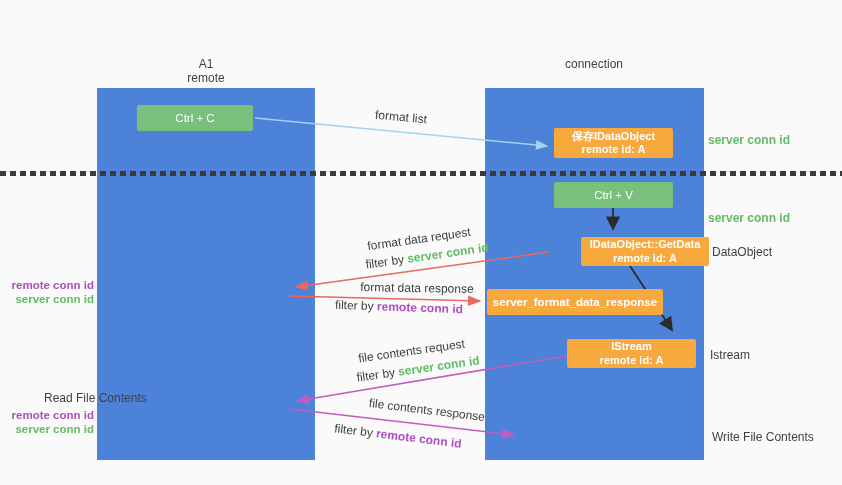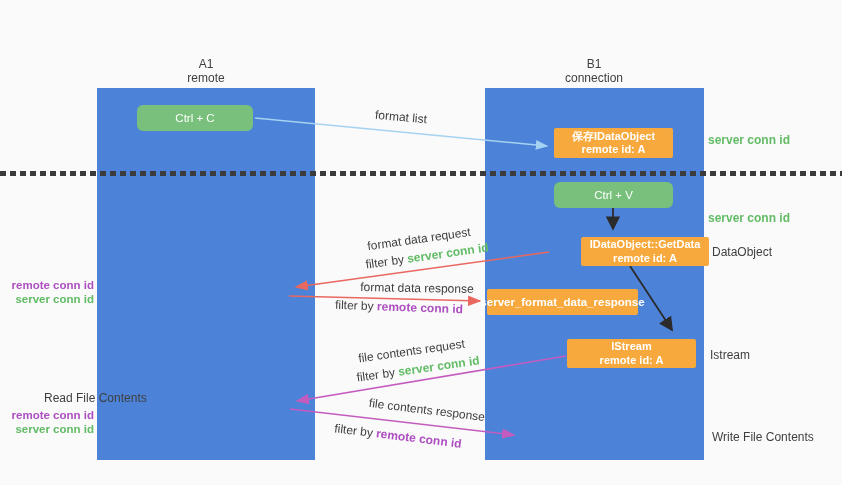--- a/index.html
+++ b/index.html
@@ -12,21 +12,21 @@
   .title { position:absolute; left:370px; top:9px; font-size:15px; line-height:20px; color:var(--text-dark); }
   .col-header { position:absolute; width:120px; text-align:center; font-size:12px; line-height:14px; color:var(--text-dark); }
   .lifeline { position:absolute; top:88px; height:372px; background:var(--lifeline-blue); }
   .lifeline.left { left:97px; width:218px; }
   .lifeline.right { left:485px; width:219px; }
   .separator { position:absolute; left:0; top:171px; width:842px; height:5px;
     background:repeating-linear-gradient(90deg, var(--separator) 0 6px, transparent 6px 10px); }
   .overlay { position:absolute; left:0; top:0; pointer-events:none; }
   .node { position:absolute; display:flex; flex-direction:column; align-items:center; justify-content:center;
     color:#ffffff; text-align:center; border-radius:2px; }
-  .node.green { background:var(--node-green);border-radius:6px; }
+  .node.green { background:var(--node-green); }
   .node.orange { background:var(--node-orange);font-weight:bold; }
   .node .one { font-size:11.5px; }
   .node .l { font-size:11px; line-height:13.5px; }
   .flow-label { position:absolute; font-size:12px; color:var(--text-dark); text-align:center; white-space:nowrap; }
   .key-green { color:var(--label-green); font-weight:bold; }
   .key-purple { color:var(--label-purple); font-weight:bold; }
   .side-note { position:absolute; font-size:12px; color:var(--text-dark); white-space:nowrap; }
   .side-note.green { color:var(--label-green); font-weight:bold; }
   .conn-group { position:absolute; width:86px; text-align:right; font-size:11.5px; line-height:14px; font-weight:bold; white-space:nowrap; }
   .conn-group .purple { color:var(--label-purple); }
@@ -37,21 +37,20 @@
 <body>
 
 <div class="canvas">
 
 
   <div class="col-header" style="left:146px; top:57px;">
     <div>A1</div>
     <div>remote</div>
   </div>
   <div class="col-header" style="left:534px; top:57px;">
-    <div>B1</div>
     <div>connection</div>
   </div>
 
   <div class="lifeline left"></div>
   <div class="lifeline right"></div>
 
   <div class="separator"></div>
 
   <svg class="overlay" width="842" height="485" viewBox="0 0 842 485">
     <defs>
@@ -89,21 +88,21 @@
   <div class="node green" style="left:554px; top:182px; width:119px; height:26px;">
     <span class="one">Ctrl + V</span>
   </div>
 
   <div class="node orange" style="left:549px; top:237px; width:128px; height:29px;margin-left:32px;">
     <span class="l">IDataObject::GetData</span>
     <span class="l">remote id: A</span>
   </div>
 
 
-  <div class="node orange" style="left:487px; top:289px; width:151px; height:26px;">
+  <div class="node orange" style="left:487px; top:289px; width:176px; height:26px;">
     <span class="one">server_format_data_response</span>
   </div>
 
   <div class="node orange" style="left:567px; top:339px; width:129px; height:29px;">
     <span class="l">IStream</span>
     <span class="l">remote id: A</span>
   </div>
 
 
 

